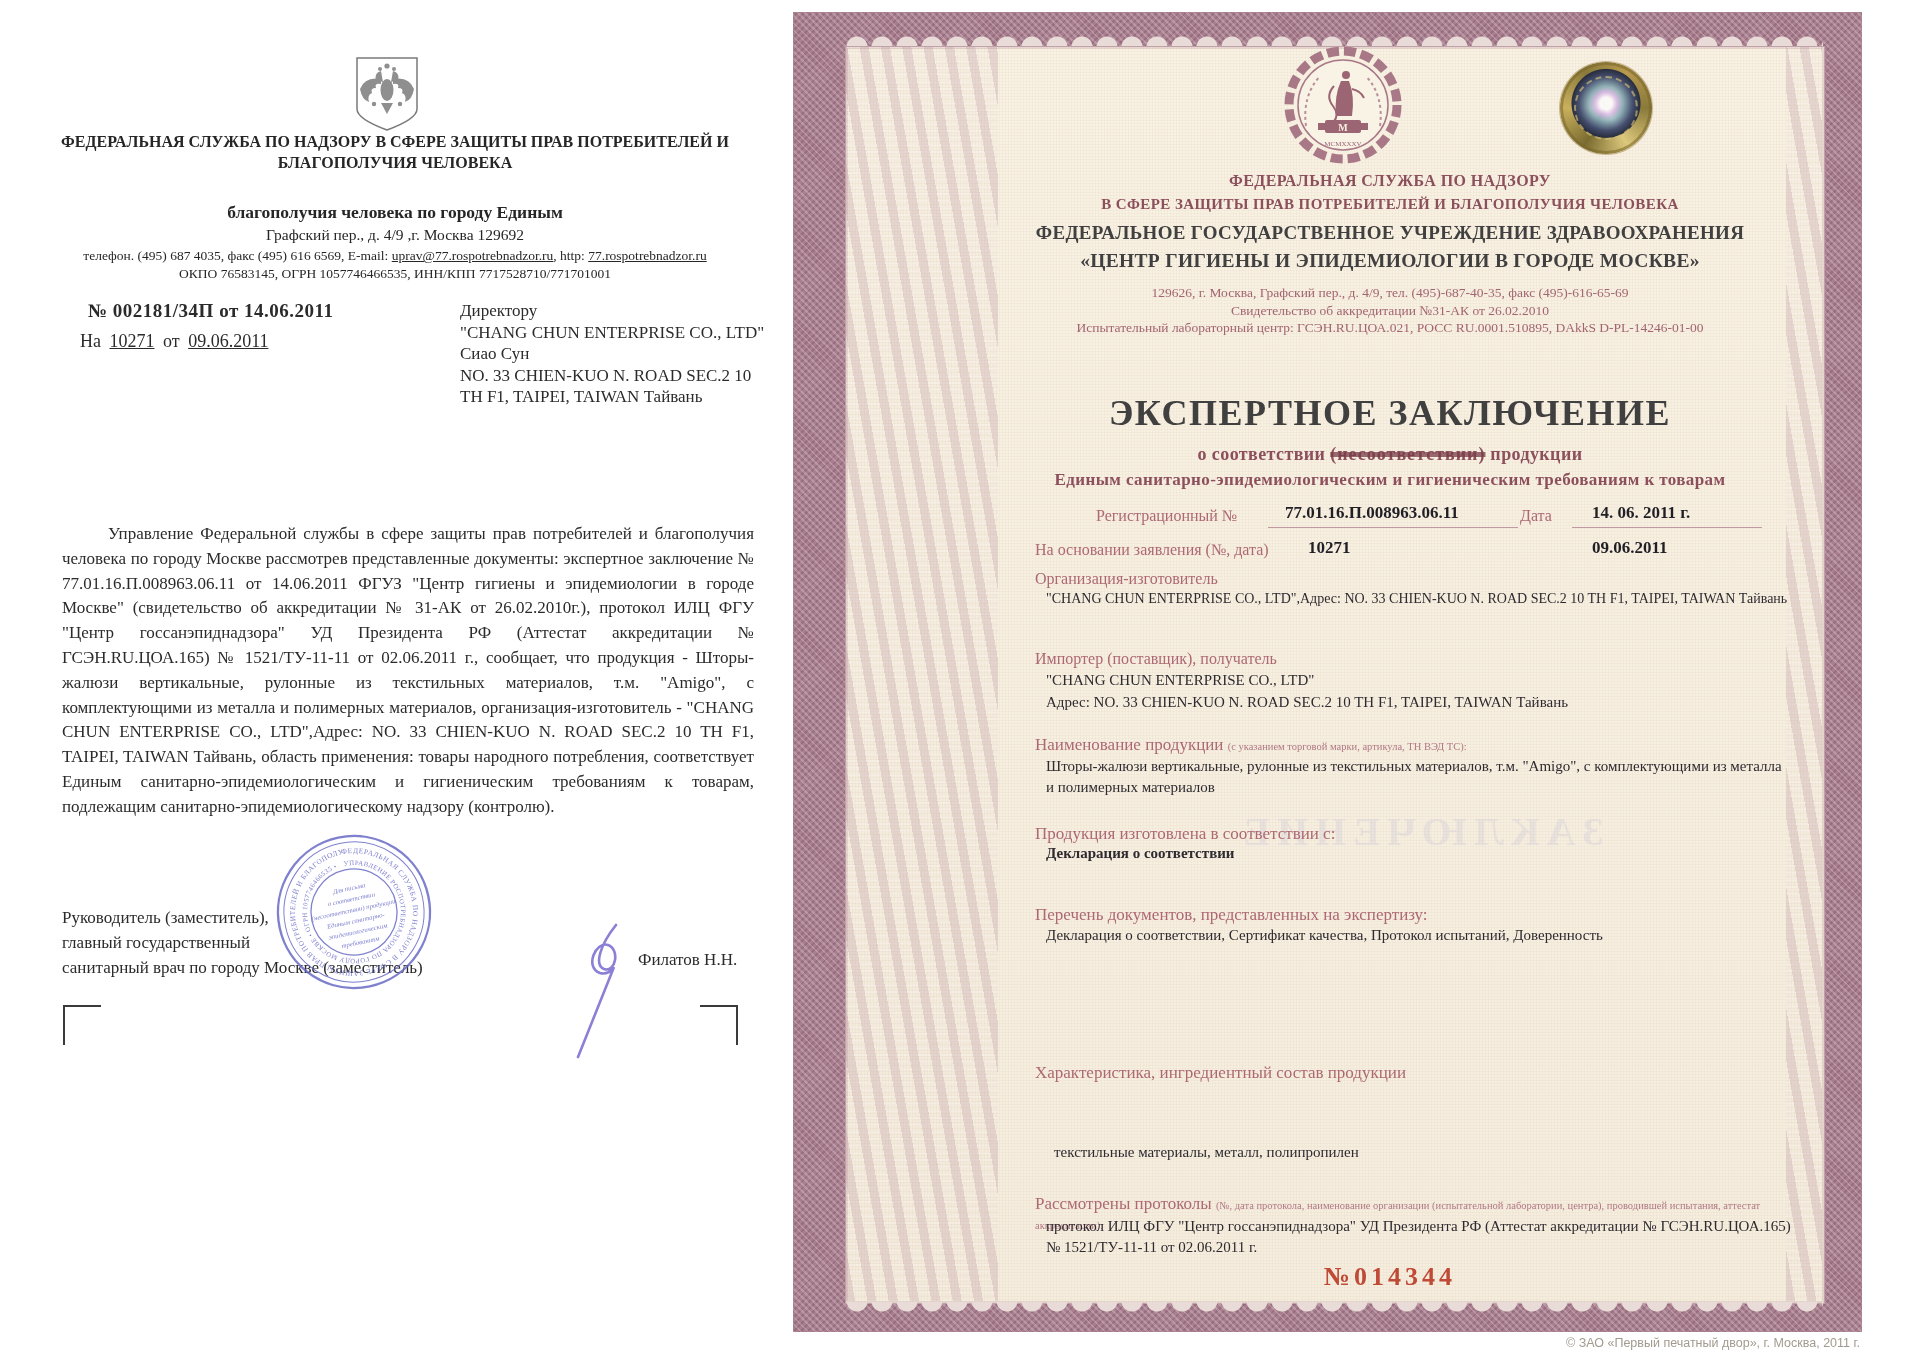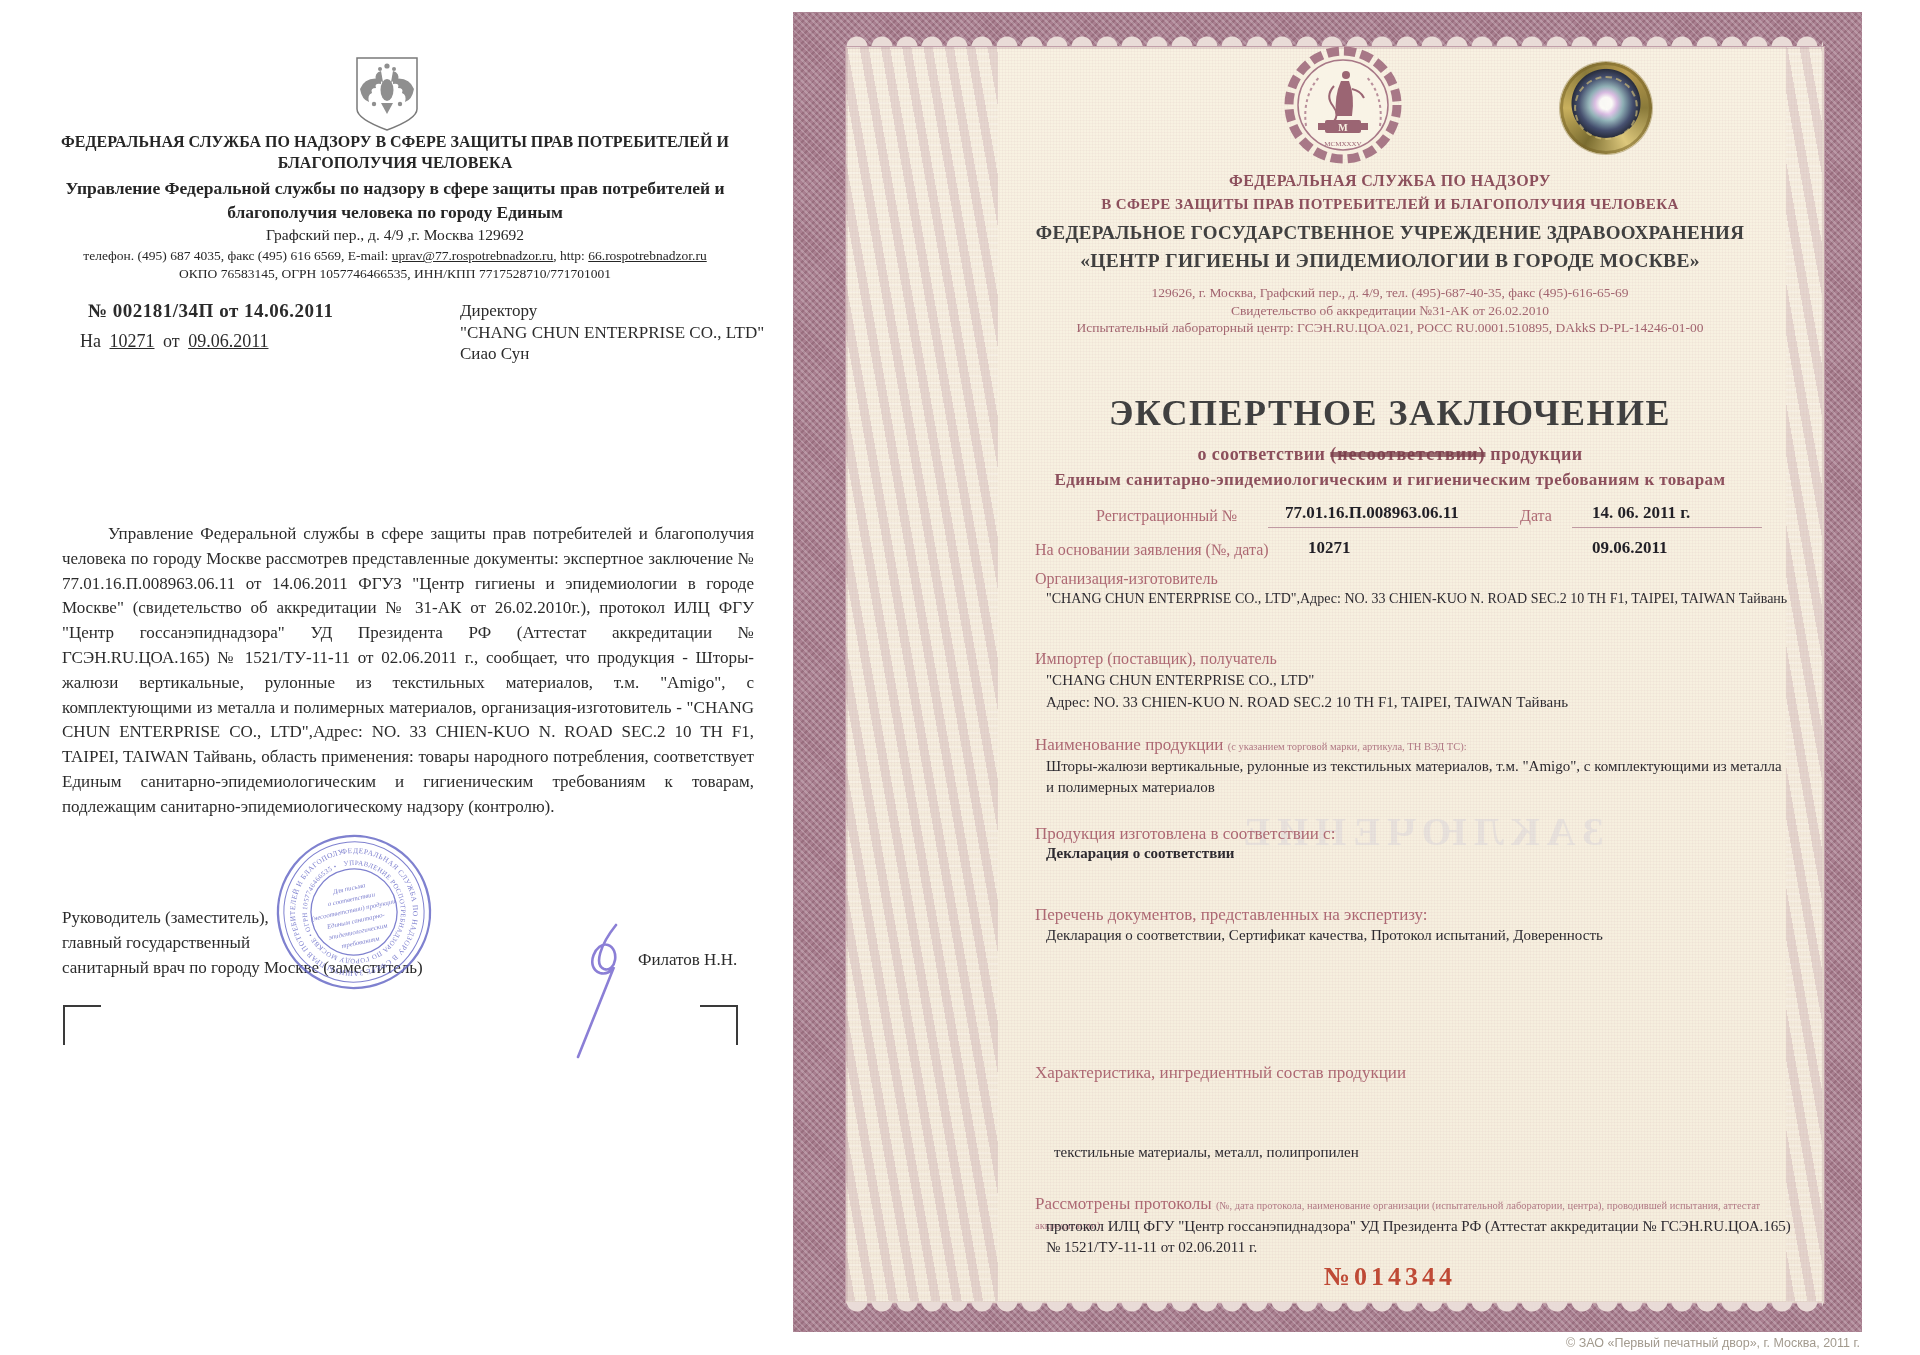--- a/index.html
+++ b/index.html
@@ -96,40 +96,40 @@
         <path d="M28,24 Q12,21 7,34 Q9,45 16,47 Q14,40 19,38 Q17,33 23,33 Q21,28 28,29 Z"></path>
         <path d="M40,24 Q56,21 61,34 Q59,45 52,47 Q54,40 49,38 Q51,33 45,33 Q47,28 40,29 Z"></path>
         <path d="M28,48 h12 l-6,11 z"></path>
         <circle cx="21" cy="49" r="2.2"></circle>
           <circle cx="47" cy="49" r="2.2"></circle>
       </g>
     </svg>
 
     <div class="lh-line b" style="top:133px;font-size:16px;">ФЕДЕРАЛЬНАЯ СЛУЖБА ПО НАДЗОРУ В СФЕРЕ  ЗАЩИТЫ ПРАВ ПОТРЕБИТЕЛЕЙ И</div>
     <div class="lh-line b" style="top:154px;font-size:16px;">БЛАГОПОЛУЧИЯ ЧЕЛОВЕКА</div>
-    <div class="lh-line b" style="top:178px;font-size:17.5px;">Управление Федеральной службы по надзору  в сфере защиты прав потребителей и</div>
     <div class="lh-line b" style="top:202px;font-size:17.5px;">благополучия человека по городу Единым</div>
     <div class="lh-line" style="top:226px;font-size:15.5px;">Графский пер., д. 4/9  ,г. Москва  129692</div>
     <div class="lh-line" style="top:248px;font-size:13.5px;">
-      <span>телефон. (495) 687 4035, факс (495) 616 6569, E-mail: </span><span class="lnk">uprav@77.rospotrebnadzor.ru</span><span>, http: </span><span class="lnk">66.rospotrebnadzor.ru</span>
+      <span>телефон. (495) 687 4035, факс (495) 616 6569, E-mail: </span><span class="lnk">uprav@77.rospotrebnadzor.ru</span><span>, http: </span><span class="lnk">77.rospotrebnadzor.ru</span>
     </div>
     <div class="lh-line" style="top:266px;font-size:13.5px;">ОКПО 76583145, ОГРН 1057746466535, ИНН/КПП 7717528710/771701001</div>
 
     <div class="refnum">№  002181/34П  от  14.06.2011</div>
     <div class="refna">
       <span>На</span>
       <span class="u">10271</span>
       <span>от</span>
       <span class="u">09.06.2011</span>
     </div>
 
     <div class="addressee">
       <div>Директору</div>
       <div>"CHANG CHUN ENTERPRISE CO., LTD"</div>
       <div>Сиао Сун</div>
+      <div>NO. 33 CHIEN-KUO N. ROAD SEC.2 10 TH F1, TAIPEI, TAIWAN Тайвань</div>
     </div>
 
 
     <div class="bodytext">Управление Федеральной службы в сфере защиты прав потребителей и благополучия человека  по городу Москве рассмотрев представленные  документы: экспертное заключение  №  77.01.16.П.008963.06.11  от   14.06.2011  ФГУЗ "Центр гигиены и эпидемиологии в городе Москве" (свидетельство об аккредитации № 31-АК от 26.02.2010г.), протокол ИЛЦ ФГУ "Центр госсанэпиднадзора" УД Президента РФ (Аттестат аккредитации № ГСЭН.RU.ЦОА.165) № 1521/ТУ-11-11 от 02.06.2011 г., сообщает, что   продукция - Шторы-жалюзи вертикальные, рулонные из текстильных материалов, т.м. "Amigo", с комплектующими из металла и полимерных материалов, организация-изготовитель - "CHANG CHUN ENTERPRISE CO., LTD",Адрес: NO. 33 CHIEN-KUO N. ROAD SEC.2 10 TH F1, TAIPEI, TAIWAN Тайвань, область применения: товары народного потребления, соответствует Единым санитарно-эпидемиологическим и гигиеническим требованиям к товарам, подлежащим санитарно-эпидемиологическому надзору (контролю).</div>
 
     <div class="sig">
       <div>Руководитель (заместитель),</div>
       <div>главный государственный</div>
       <div>санитарный врач по городу Москве  (заместитель)</div>
     </div>

